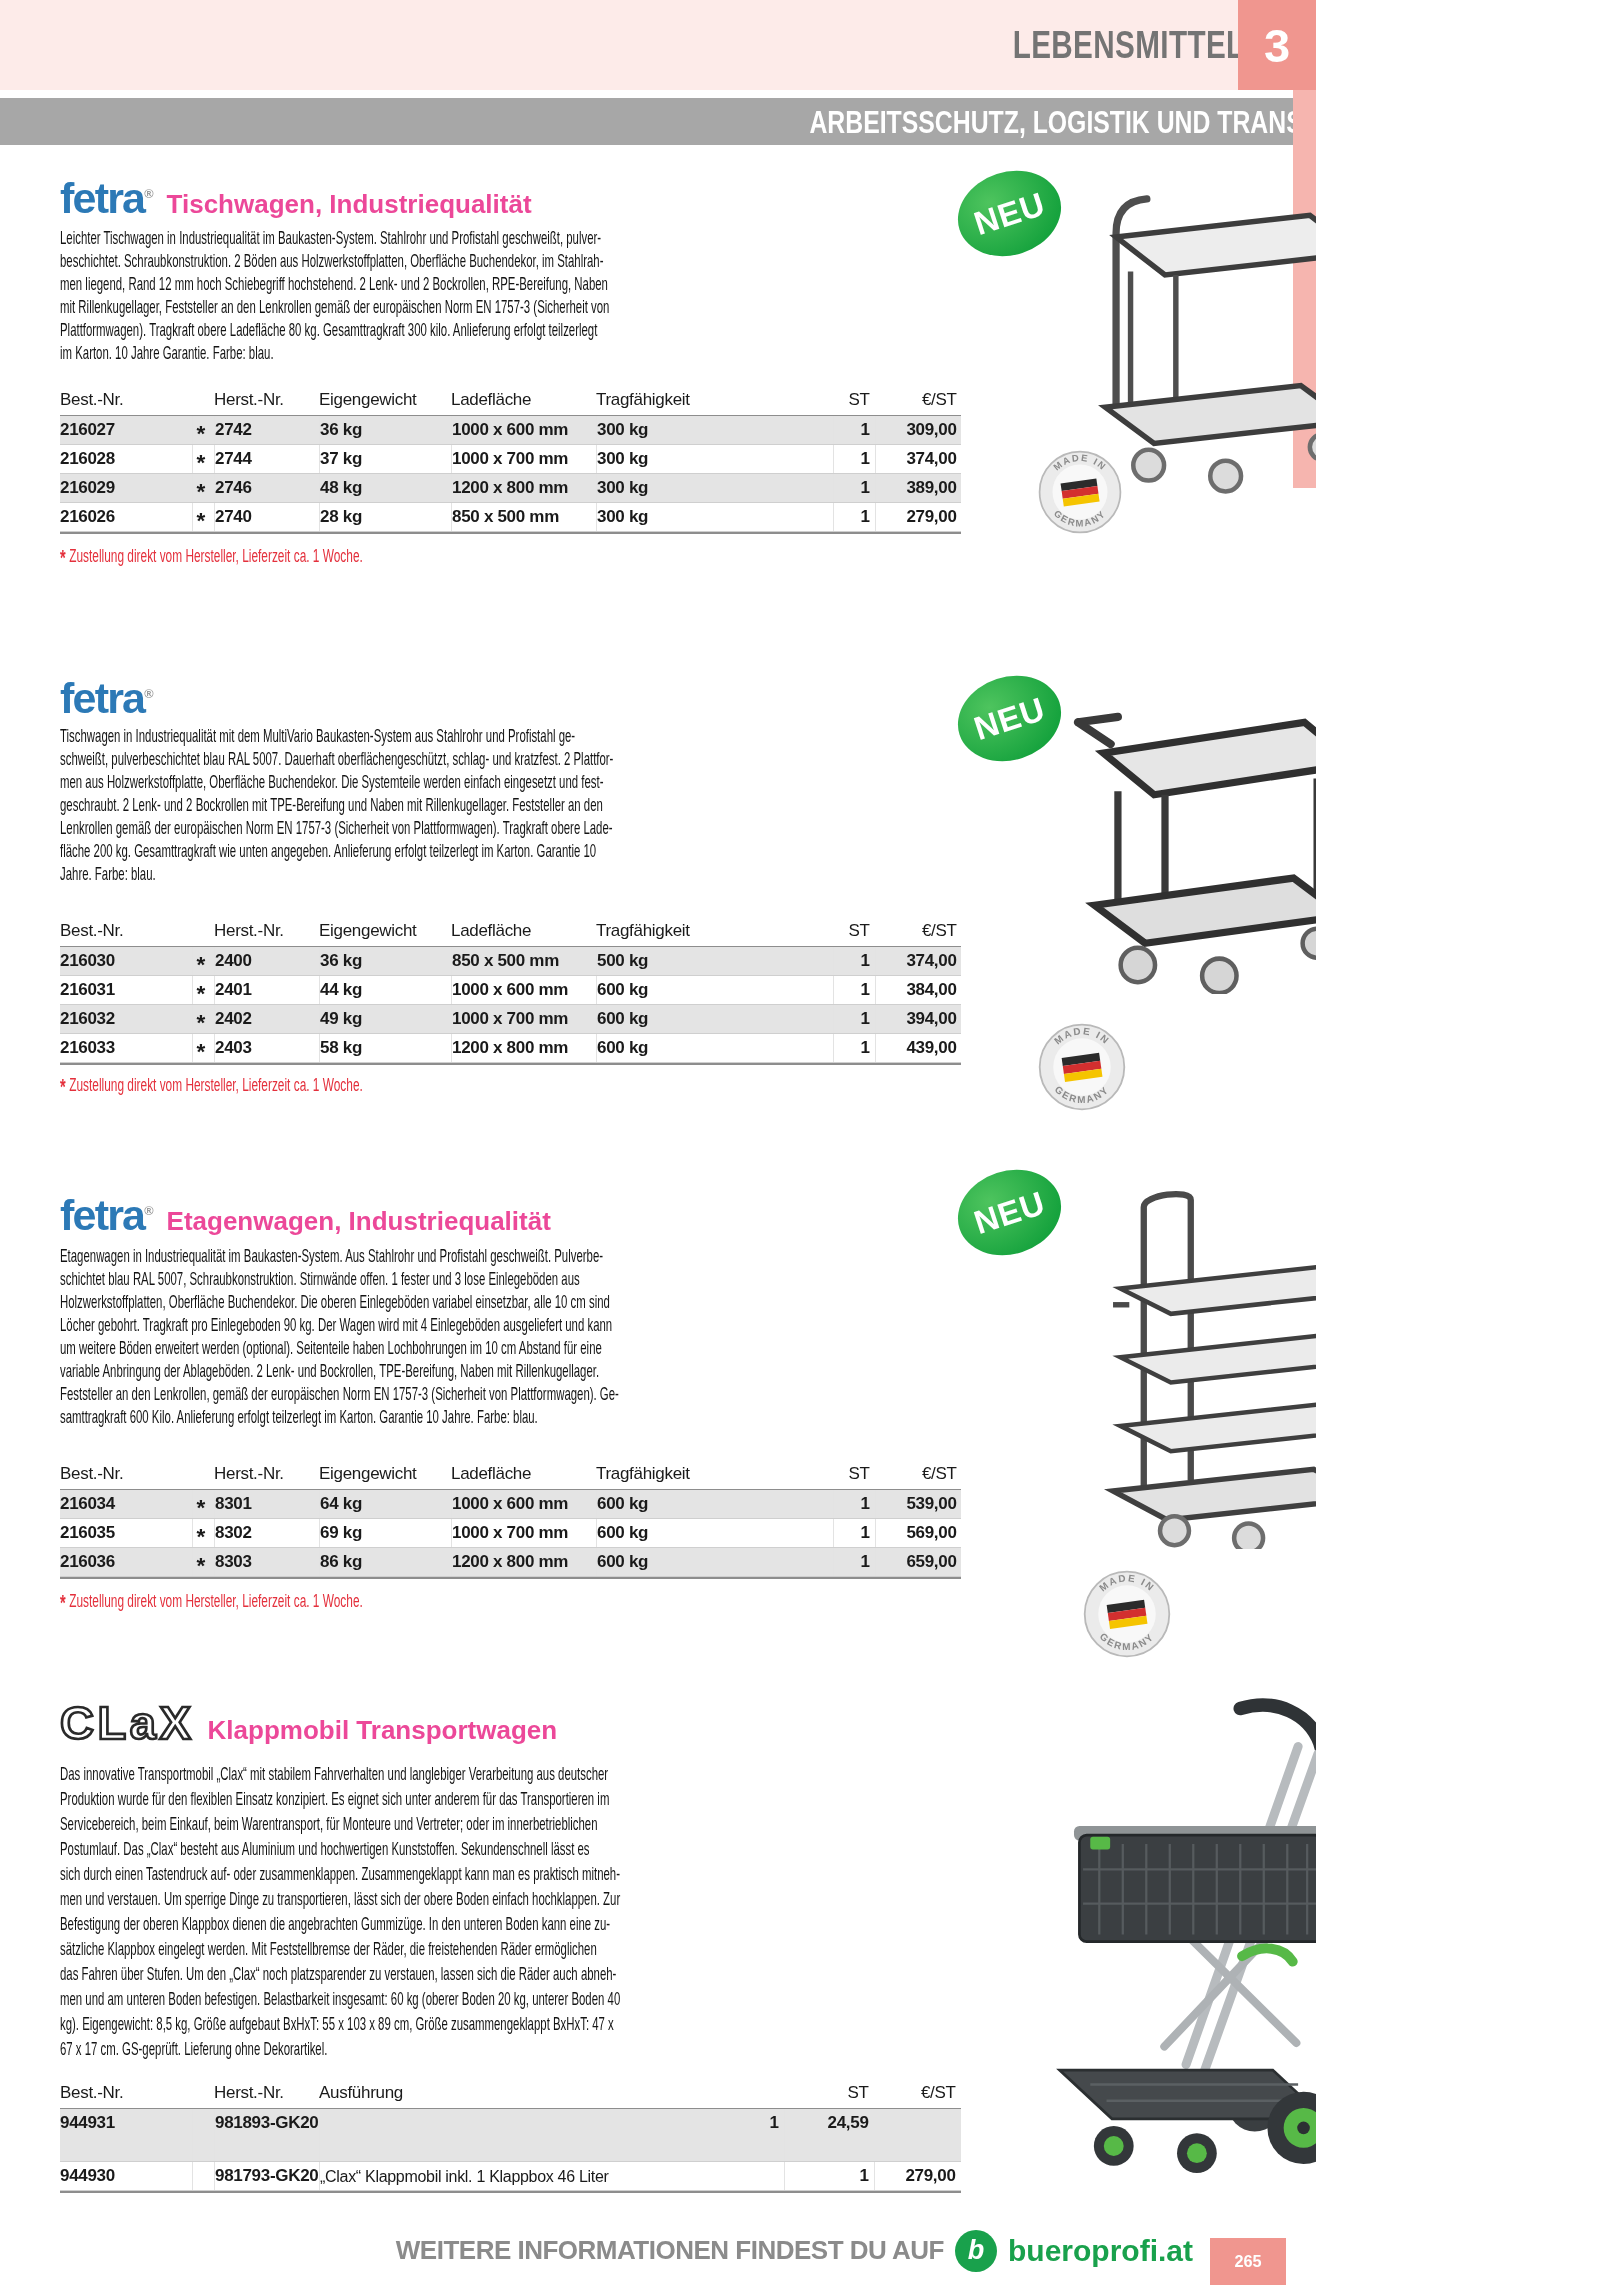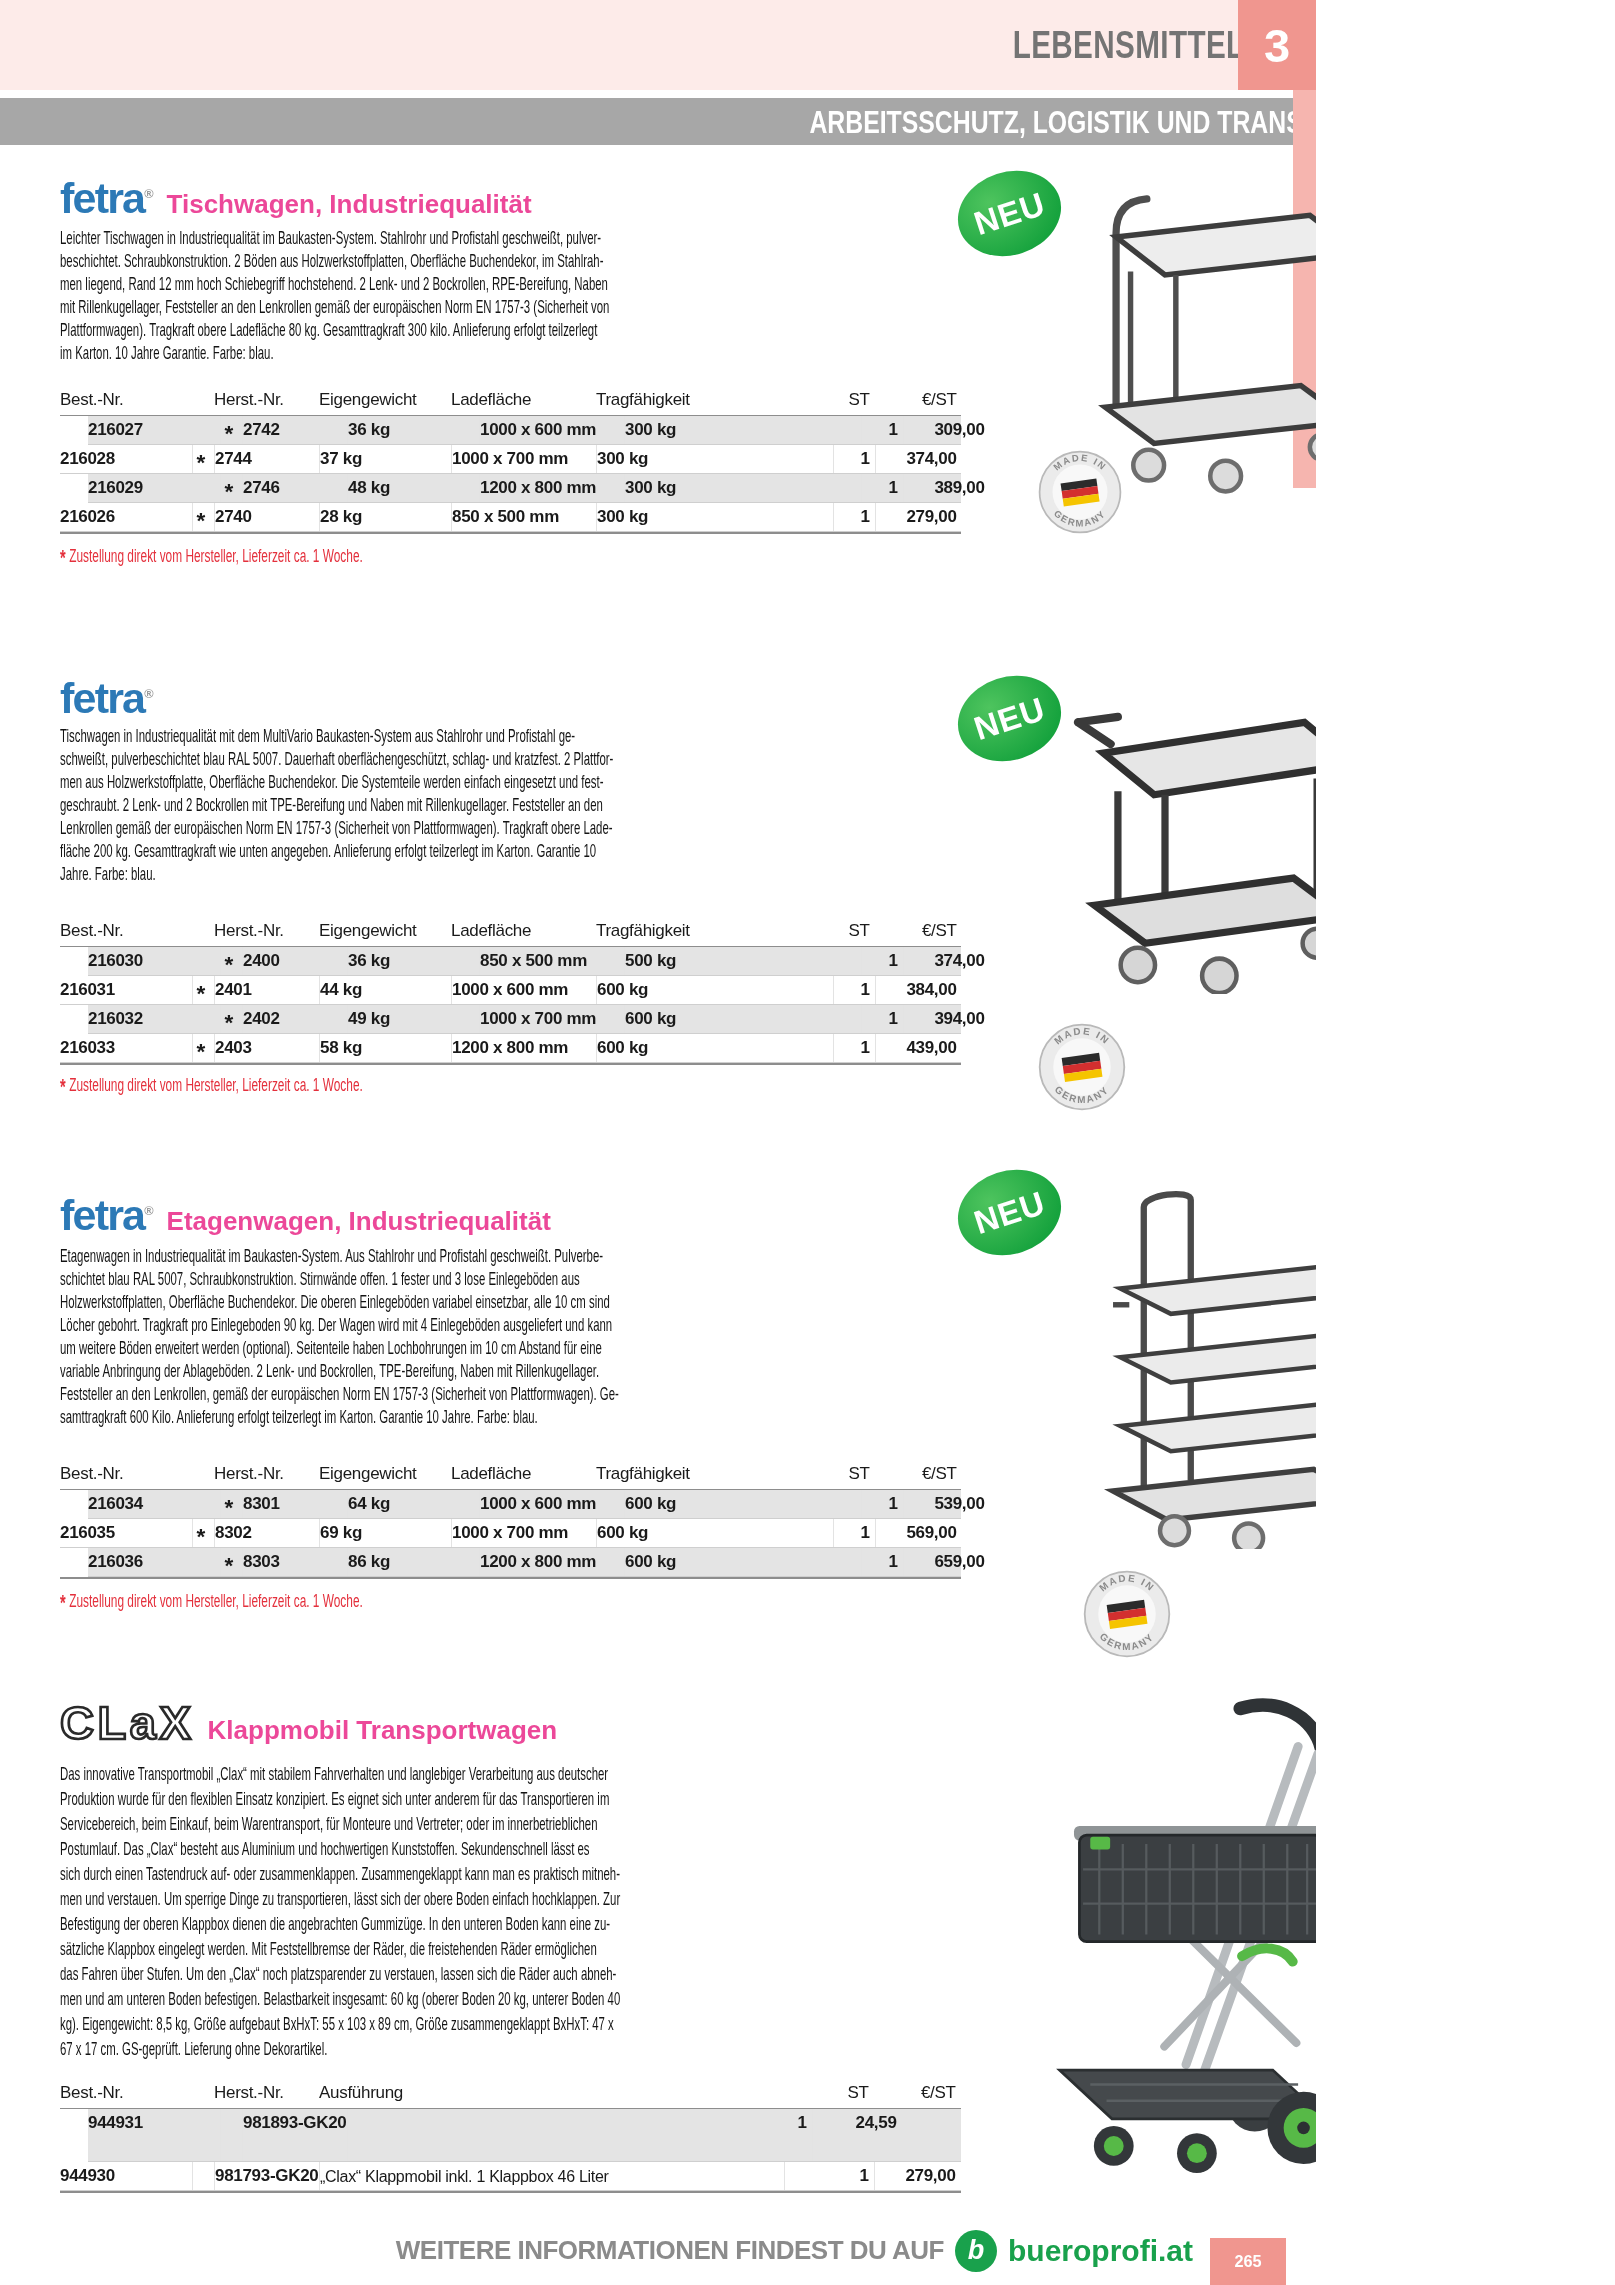--- a/index.html
+++ b/index.html
@@ -29,21 +29,21 @@
   .pbody .ln{font-size:19px;line-height:23px;color:#141414;white-space:nowrap;}
   .pbody.wide .ln{line-height:25px;}
 
   .tbl{position:absolute;left:0;width:901px;font-size:17px;color:#1a1a1a;letter-spacing:-0.3px;}
   .thead{display:grid;padding-bottom:4.5px;}
   .thead .c{display:flex;align-items:flex-end;}
   .cols-a{grid-template-columns:132px 22px 105px 132px 145px 237px 42px 87px;}
   .cols-b{grid-template-columns:132px 22px 105px 465px 90px 87px;}
   .hrule{height:1.8px;background:#8d8d8d;}
   .row{display:grid;height:28px;align-items:stretch;border-bottom:0.9px solid #cfcfcf;}
-  .row.g{background:#e4e4e4;margin-left:28px;}
+  .row.g{background:#e4e4e4;}
   .row .c{display:flex;align-items:center;}
   .row .c:not(:first-child){border-left:0.9px solid #e3e3e3;}
   .row.tall{height:52px;}
   .row.tall .c{align-items:flex-start;padding-top:3.6px;}
   .c{padding:0 5.4px 0 0;overflow:hidden;white-space:nowrap;}
   .b{font-weight:800;}
   .m{font-weight:700;}
   .r{justify-content:flex-end;text-align:right;}
   .rowstar{font-size:22.6px;font-weight:800;transform:translateY(3.6px);display:inline-block;}
   .starcell{justify-content:center;}

